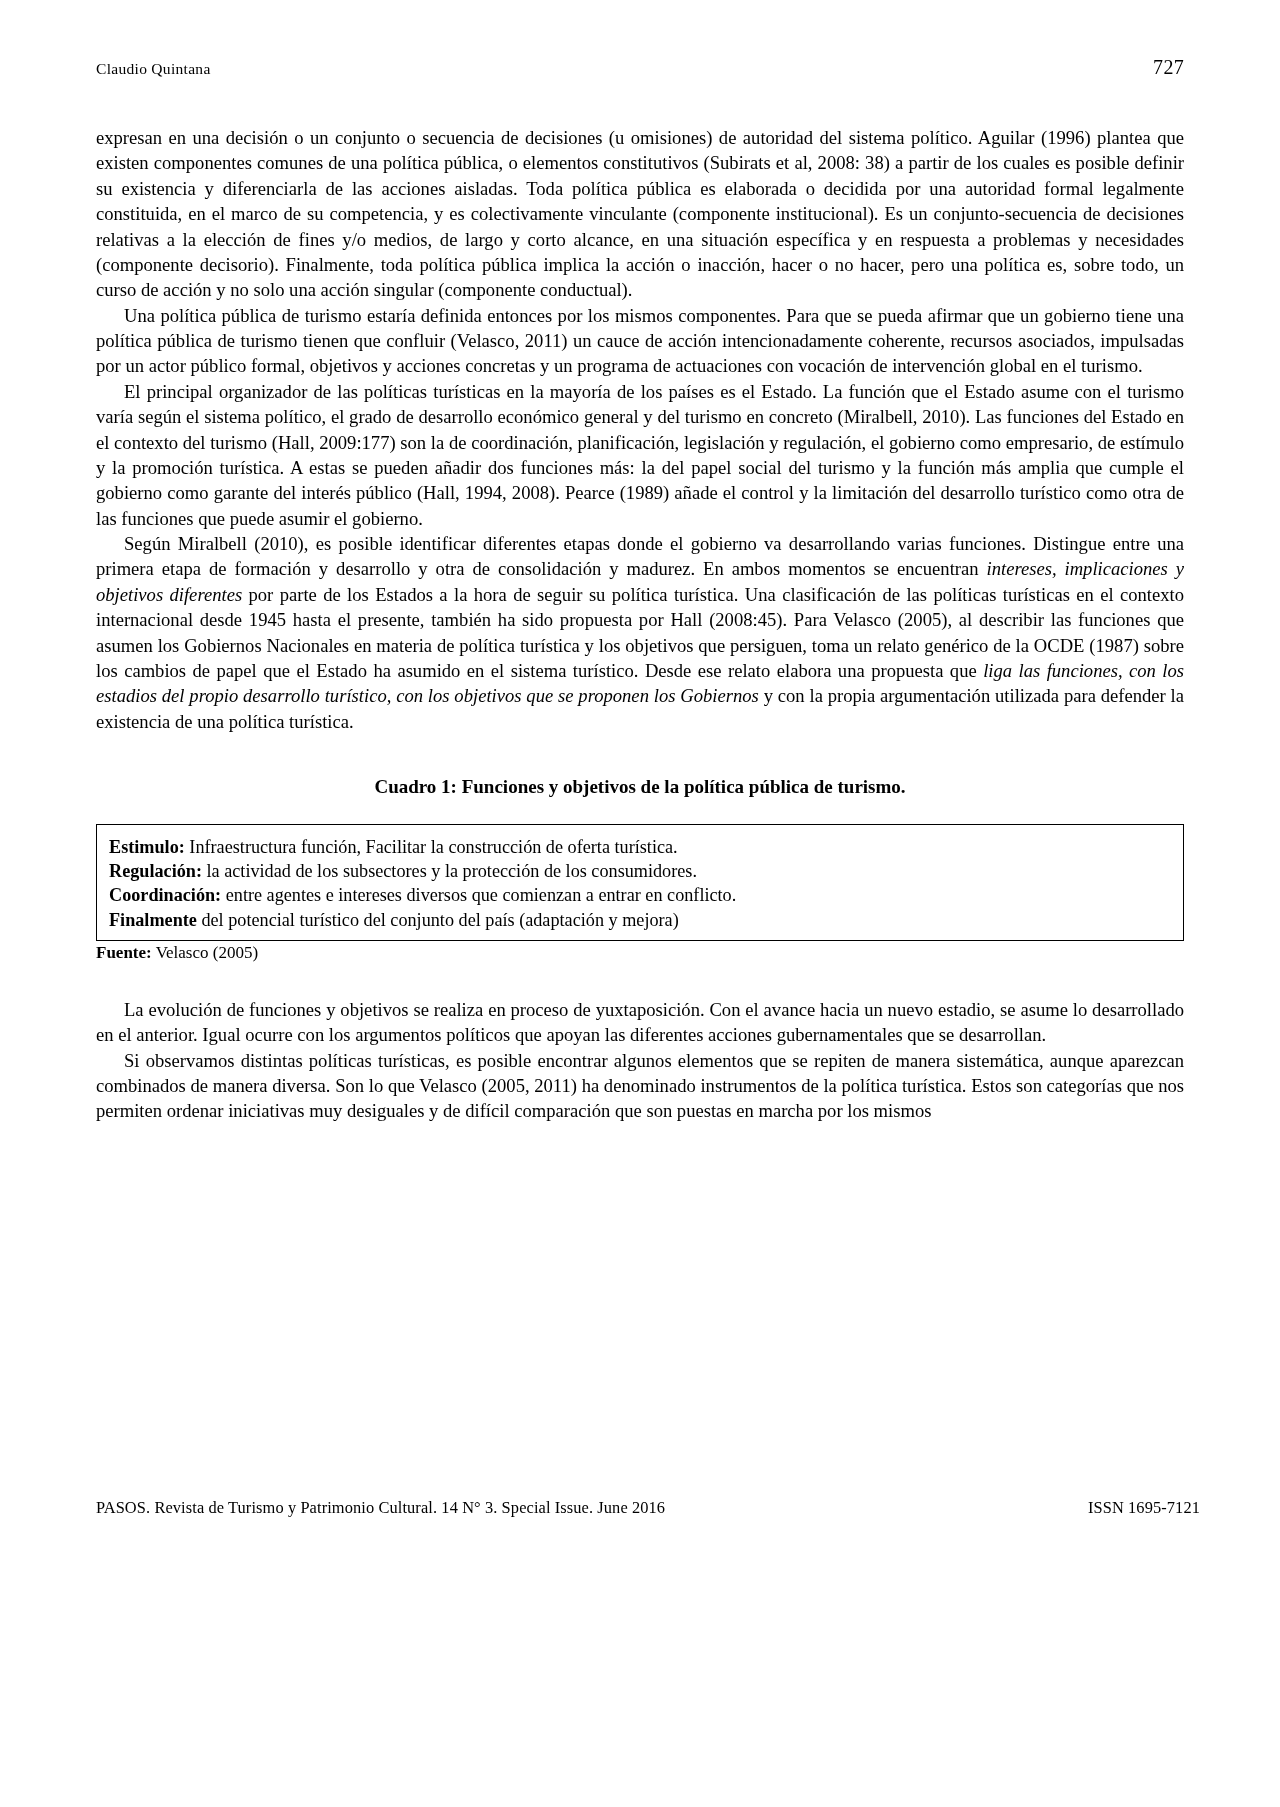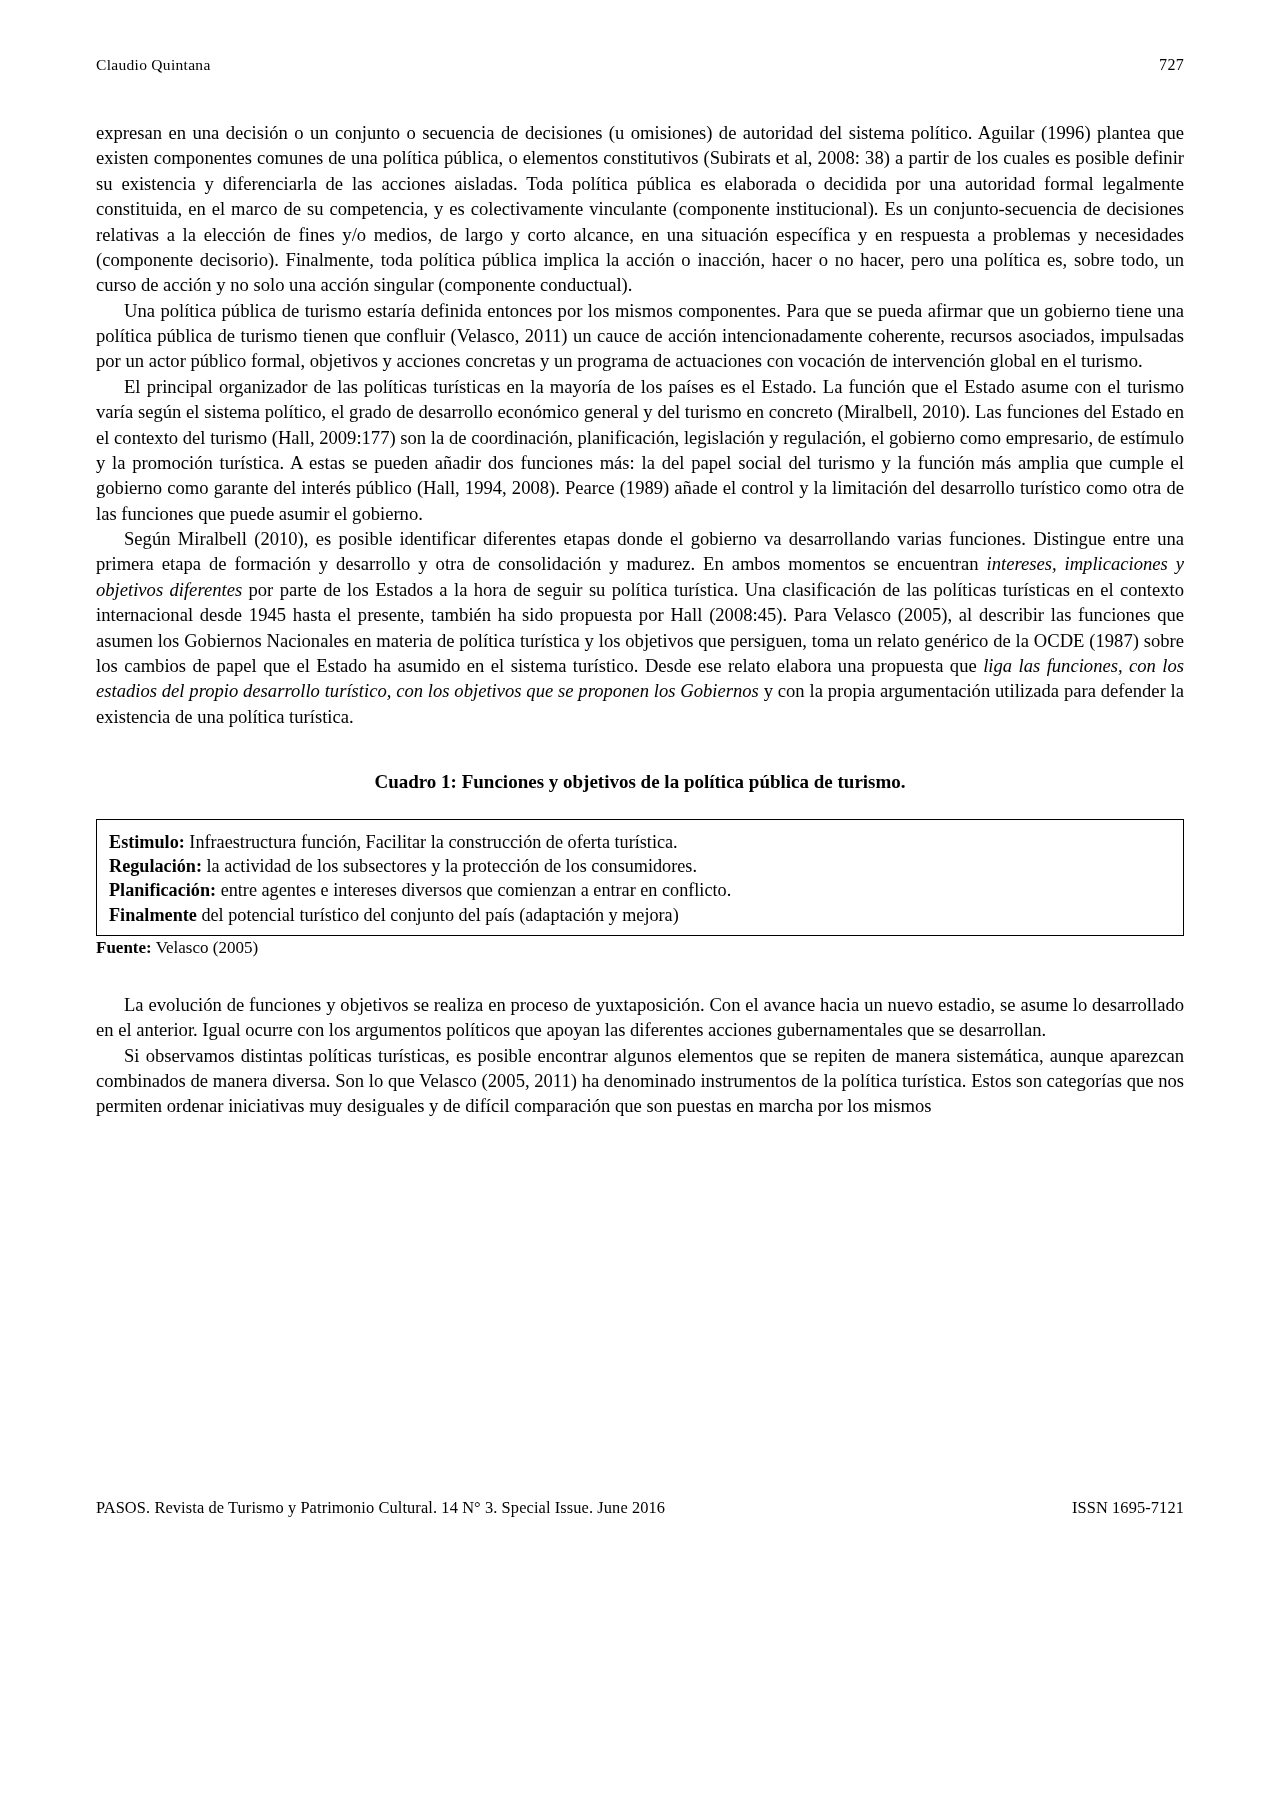--- a/index.html
+++ b/index.html
@@ -22,21 +22,21 @@
   .header {
     display: flex;
     justify-content: space-between;
     align-items: baseline;
     font-size: 15.5px;
     letter-spacing: 0.3px;
     margin-bottom: 46px;
   }
   .header .pageno {
     font-family: "Liberation Serif", serif;
-    font-size: 16px;
+    font-size: 20px;
   }
   .body-text {
     font-size: 18.6px;
     line-height: 1.365;
     text-align: justify;
     -webkit-hyphens: none;
     hyphens: none;
   }
   .body-text p {
     margin: 0;
@@ -82,21 +82,21 @@
     margin-top: 2px;
     margin-bottom: 0;
   }
   .fuente b { font-weight: bold; }
   .after-table {
     margin-top: 34px;
   }
   .footer {
     position: absolute;
     left: 96px;
-    right: 96px;
+    right: 80px;
     bottom: 66px;
     display: flex;
     justify-content: space-between;
     align-items: flex-end;
     font-size: 16.4px;
     letter-spacing: 0.1px;
   }
   i { font-style: italic; }
 </style>
 </head>
@@ -120,21 +120,21 @@
 
     <p><span>Según Miralbell (2010), es posible identificar diferentes etapas donde el gobierno va desarrollando varias funciones. Distingue entre una primera etapa de formación y desarrollo y otra de consolidación y madurez. En ambos momentos se encuentran </span><i>intereses, implicaciones y objetivos diferentes</i><span> por parte de los Estados a la hora de seguir su política turística. Una clasificación de las políticas turísticas en el contexto internacional desde 1945 hasta el presente, también ha sido propuesta por Hall (2008:45). Para Velasco (2005), al describir las funciones que asumen los Gobiernos Nacionales en materia de política turística y los objetivos que persiguen, toma un relato genérico de la OCDE (1987) sobre los cambios de papel que el Estado ha asumido en el sistema turístico. Desde ese relato elabora una propuesta que </span><i>liga las funciones, con los estadios del propio desarrollo turístico, con los objetivos que se proponen los Gobiernos</i><span> y con la propia argumentación utilizada para defender la existencia de una política turística.</span></p>
 
   </div>
 
   <div class="cuadro-title">Cuadro 1: Funciones y objetivos de la política pública de turismo.</div>
 
   <div class="cuadro-box">
     <p class="row"><b>Estimulo:</b><span> Infraestructura función, Facilitar la construcción de oferta turística.</span></p>
     <p class="row"><b>Regulación:</b><span> la actividad de los subsectores y la protección de los consumidores.</span></p>
-    <p class="row"><b>Planificación:</b><span> entre agentes e intereses diversos que comienzan a entrar en conflicto.</span></p>
+    <p class="row"><b>Coordinación:</b><span> entre agentes e intereses diversos que comienzan a entrar en conflicto.</span></p>
     <p class="row"><b>Finalmente</b><span> del potencial turístico del conjunto del país (adaptación y mejora)</span></p>
   </div>
 
   <p class="fuente"><b>Fuente:</b><span> Velasco (2005)</span></p>
 
   <div class="body-text after-table">
     <p>La evolución de funciones y objetivos se realiza en proceso de yuxtaposición. Con el avance hacia un nuevo estadio, se asume lo desarrollado en el anterior. Igual ocurre con los argumentos políticos que apoyan las diferentes acciones gubernamentales que se desarrollan.</p>
     <p>Si observamos distintas políticas turísticas, es posible encontrar algunos elementos que se repiten de manera sistemática, aunque aparezcan combinados de manera diversa. Son lo que Velasco (2005, 2011) ha denominado instrumentos de la política turística. Estos son categorías que nos permiten ordenar iniciativas muy desiguales y de difícil comparación que son puestas en marcha por los mismos</p>
   </div>
 

